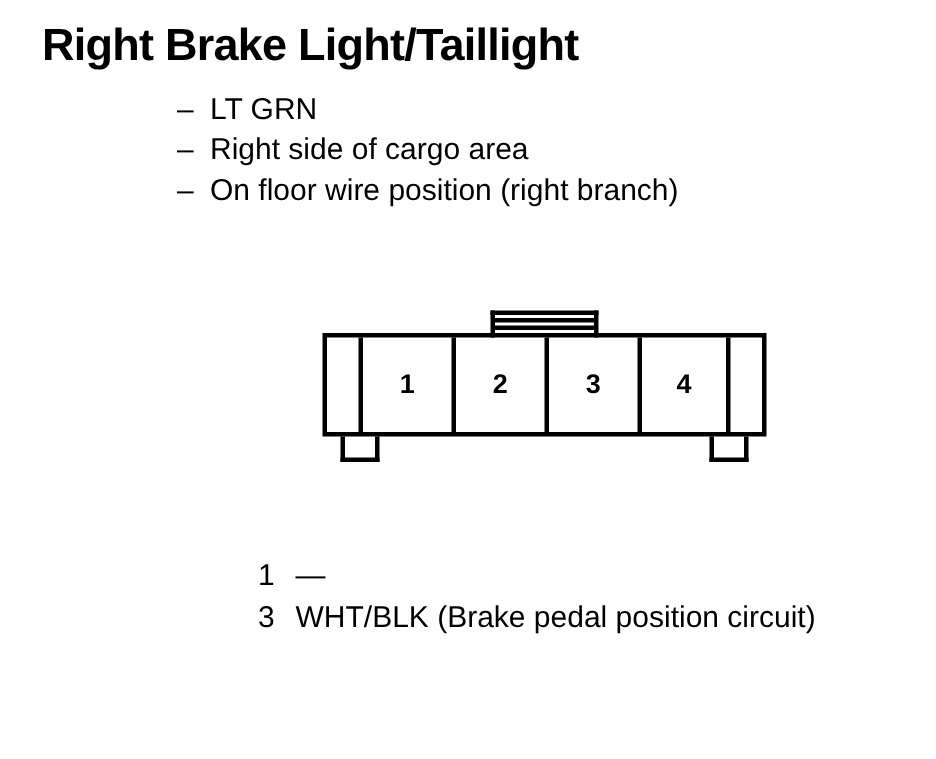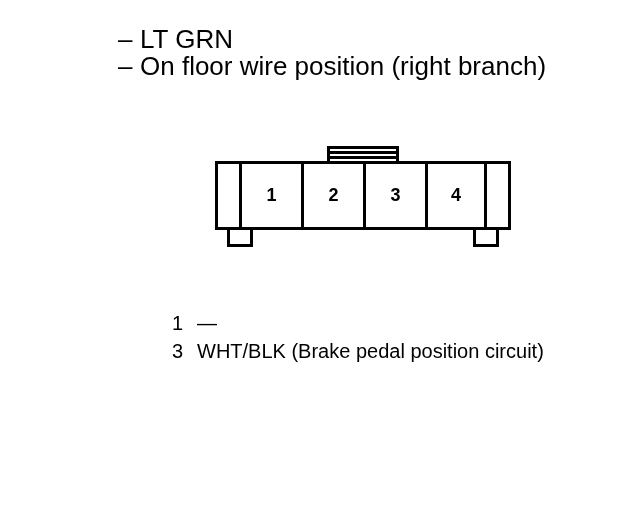--- a/index.html
+++ b/index.html
@@ -27,21 +27,21 @@
   .title-text {
     font-size: 30px;
     font-weight: bold;
     margin: 0;
     letter-spacing: -0.5px;
   }
 
   
   .notes {
     margin: 12px 0 12px 118px;
-    font-size: 26px;
+    font-size: 20px;
     line-height: 27px;
   }
   .note-row { white-space: nowrap; }
   .note-dash { display: inline-block; width: 22px; }
 
   
   .connector {
     position: relative;
     width: 296px;
     height: 101px;
@@ -106,25 +106,29 @@
   }
   .pin-row { white-space: nowrap; }
   .pin-num { display: inline-block; width: 25px; }
 </style>
 </head>
 <body>
 
 <div class="page">
 
   <div class="title-row">
+    <h1 class="title-text">Right Brake Light/Taillight</h1>
   </div>
 
   <div class="notes">
     <div class="note-row">
       <span class="note-dash">–</span><span>LT GRN</span>
+    </div>
+    <div class="note-row">
+      <span class="note-dash">–</span><span>Right side of cargo area</span>
     </div>
     <div class="note-row">
       <span class="note-dash">–</span><span>On floor wire position (right branch)</span>
     </div>
   </div>
 
   <div class="connector">
     <div class="top-tab">
       <div class="ridge"></div>
       <div class="ridge"></div>

